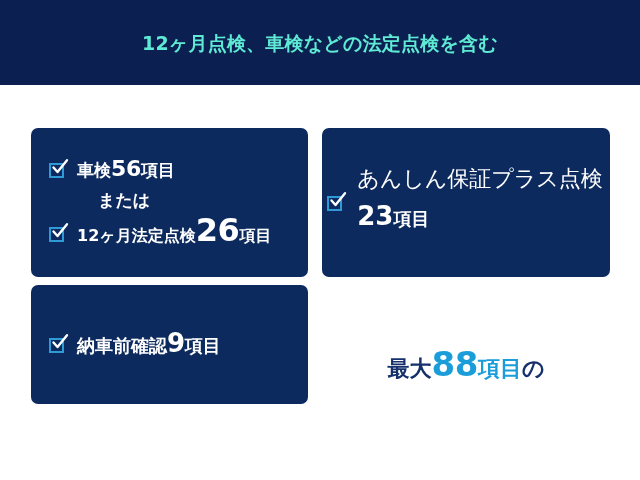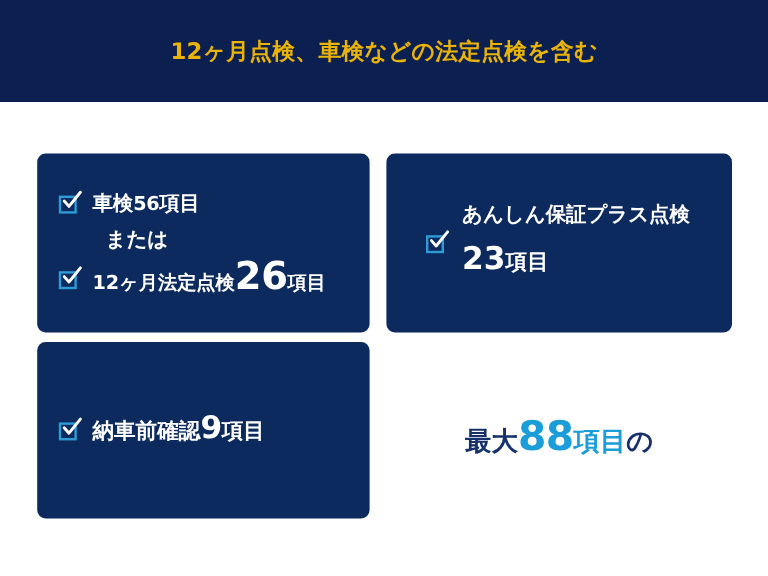--- a/index.html
+++ b/index.html
@@ -23,39 +23,39 @@
     width: 640px;
     height: 85px;
     background: #0b2050;
     display: flex;
     flex-direction: column;
     align-items: center;
     justify-content: center;
     box-sizing: border-box;
   }
   .header-line {
-    color: #eab308;
+    color: #5eead4;
     font-size: 19px;
     font-weight: bold;
     line-height: 28px;
     letter-spacing: 0.2px;
     white-space: nowrap;
     text-align: center;
   }
 
   
   .card {
     position: absolute;
     background: #0d2a5e;
     border-radius: 7px;
     box-sizing: border-box;
   }
   #card-top-left   { left: 31px;  top: 128px; width: 277px; height: 149px; }
   #card-top-right  { left: 322px; top: 128px; width: 288px; height: 149px; }
-  #card-bottom-left{ left: 31px;  top: 285px; width: 277px; height: 147px; }
+  #card-bottom-left{ left: 31px;  top: 285px; width: 277px; height: 119px; }
 
   .card-inner {
     position: absolute;
     left: 0; right: 0; top: 0; bottom: 0;
     display: flex;
     flex-direction: column;
     justify-content: center;
     padding: 0 18px;
     box-sizing: border-box;
   }
@@ -100,43 +100,43 @@
     white-space: nowrap;
     margin: 2px 0;
   }
   .line .txt {
     margin-left: 11px;
     font-weight: bold;
     font-size: 18px;
     line-height: 26px;
   }
   .line .txt .big {
-    font-size: 16px;
+    font-size: 22px;
     letter-spacing: -0.3px;
   }
   .line.no-box .txt {
-    margin-left: 39px;
+    margin-left: 49px;
   }
 
   
   #card-top-left .line .txt { font-size: 17px; }
   #card-top-left .line-3 .txt { font-size: 16px; }
   #card-top-left .line-3 .big { font-size: 32px; }
 
   
   .stack-text {
     display: flex;
     flex-direction: column;
     justify-content: center;
     margin-left: 13px;
     color: #ffffff;
   }
   .stack-text .l1 {
-    font-size: 17px;
-    font-weight: bold;
+    font-size: 22px;
+    font-weight: normal;
     line-height: 30px;
     white-space: nowrap;
   }
   .stack-text .l2 {
     font-size: 18px;
     font-weight: bold;
     line-height: 44px;
     white-space: nowrap;
   }
   .stack-text .l2 .big {

